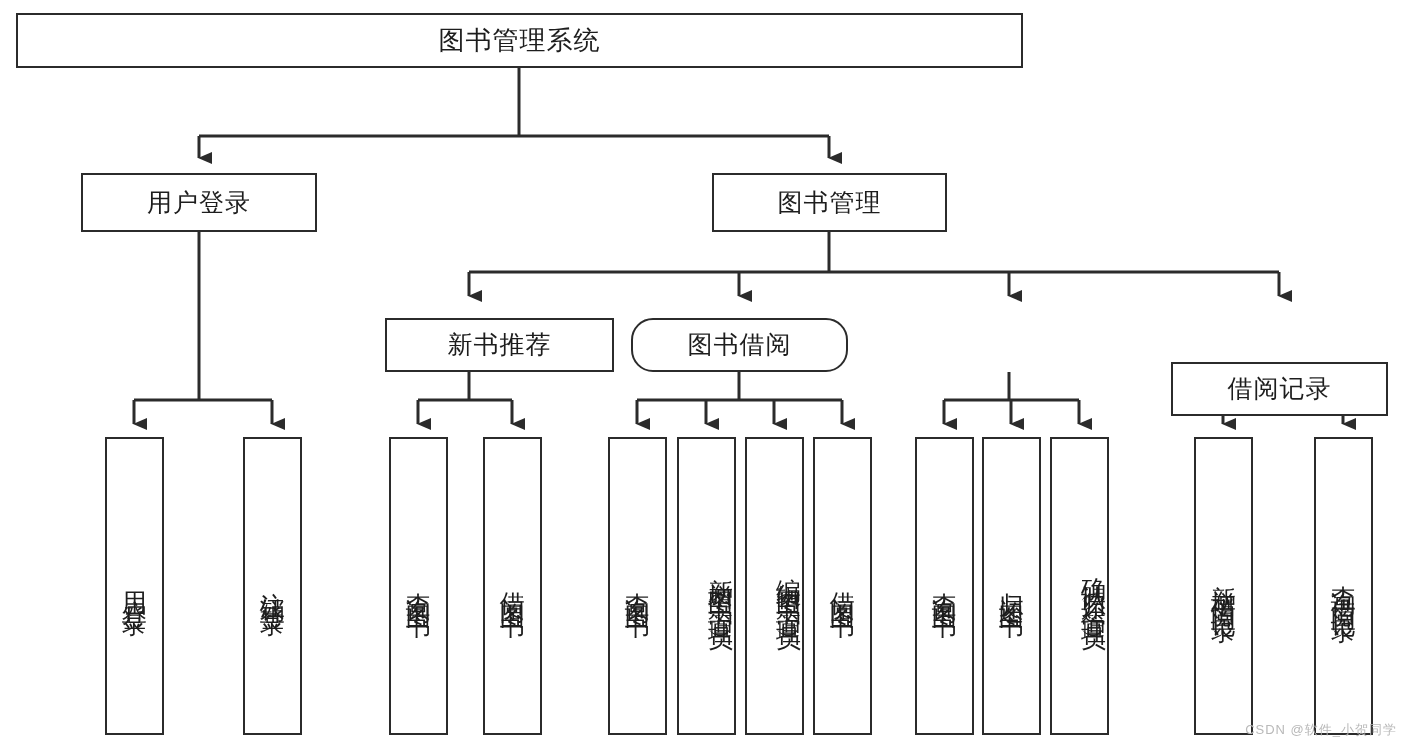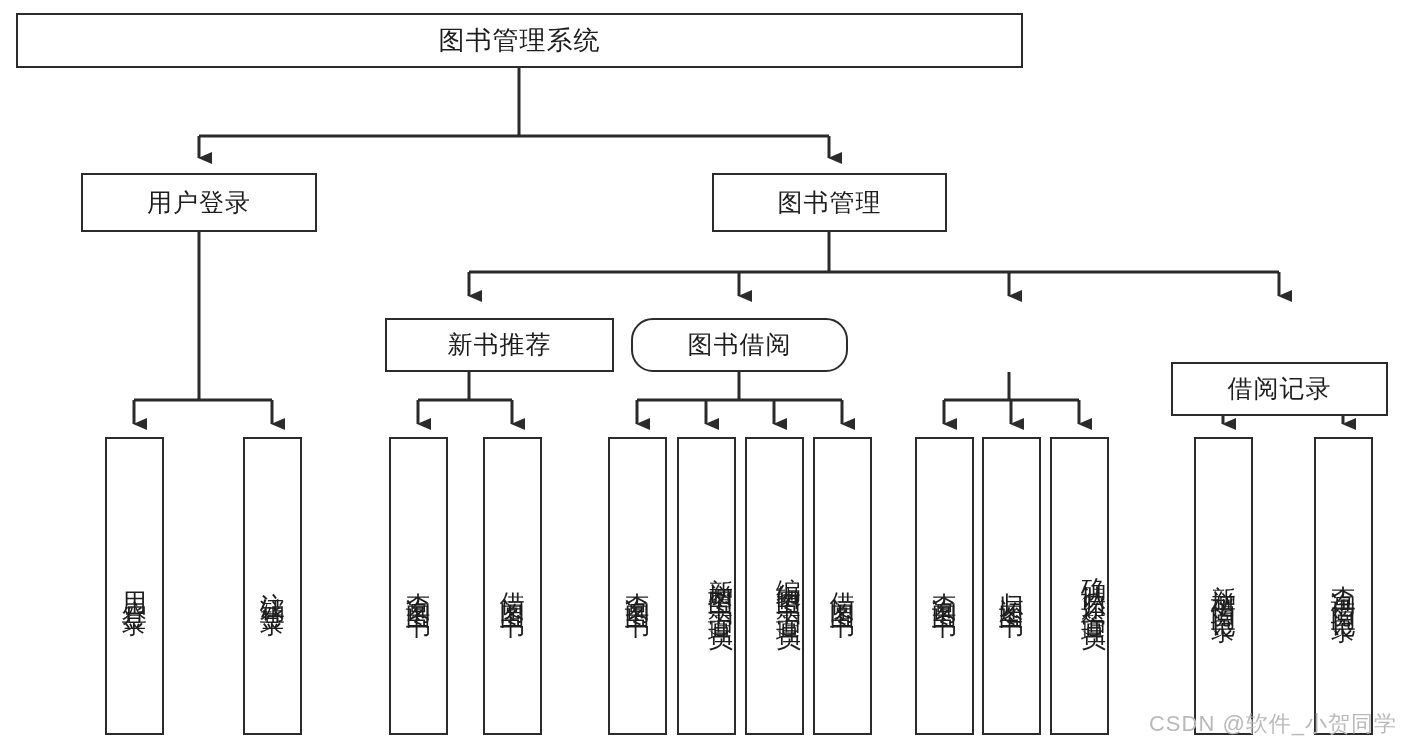--- a/index.html
+++ b/index.html
@@ -57,21 +57,21 @@
     white-space: nowrap;
   }
   .node.vert.midstart {
     align-items: center;
     padding-top: 0;
   }
   #watermark {
     position: absolute;
     right: 8px;
     bottom: 8px;
-    font-size: 22px;
+    font-size: 13px;
     color: #b9b9b9;
     letter-spacing: 1px;
     z-index: 5;
     white-space: nowrap;
   }
 </style>
 </head>
 <body>
 
 <div id="diagram">

